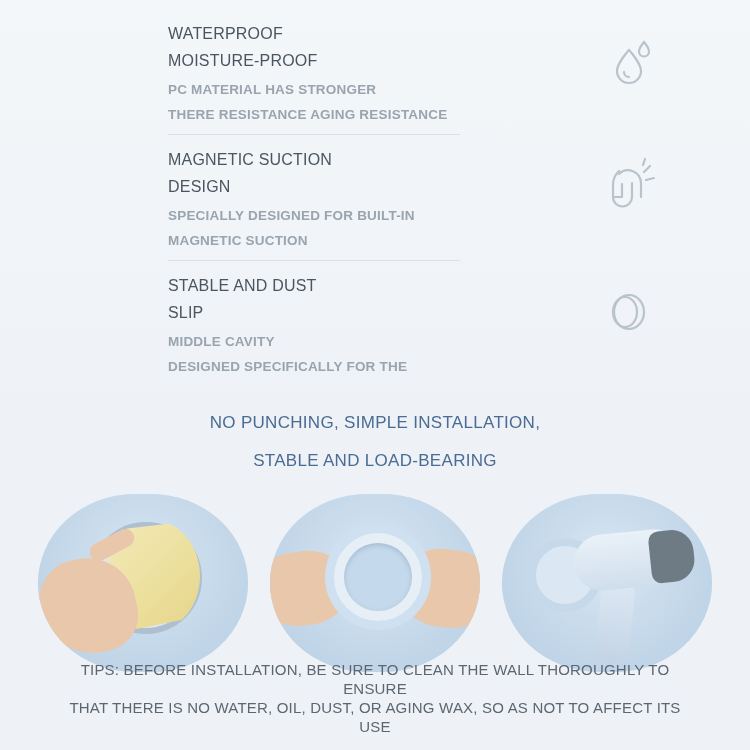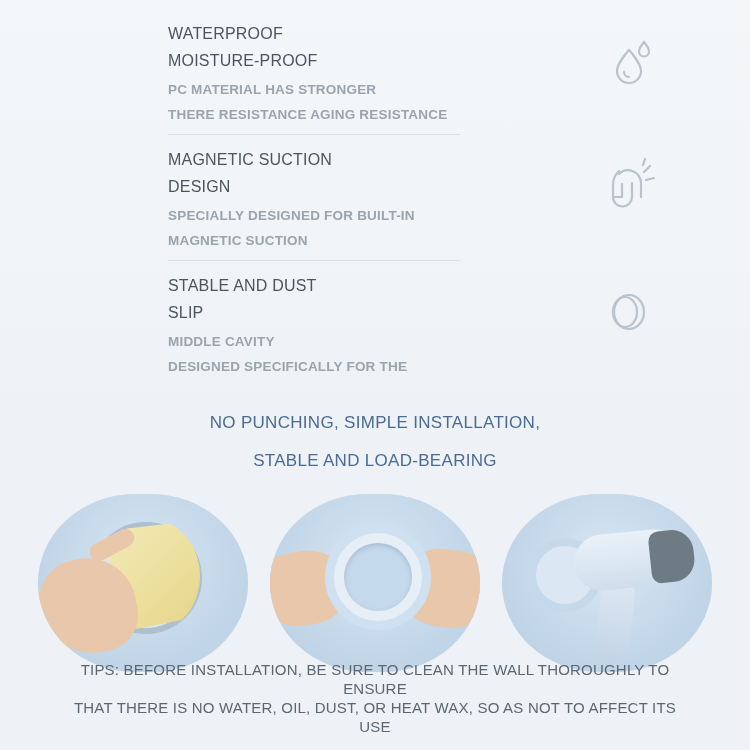--- a/index.html
+++ b/index.html
@@ -337,16 +337,16 @@
       <div class="p3-holder"></div>
       <div class="p3-handle"></div>
       <div class="p3-body"></div>
       <div class="p3-grill"></div>
     </div>
 
   </div>
 
   <div class="tips">
     <span>TIPS: BEFORE INSTALLATION, BE SURE TO CLEAN THE WALL THOROUGHLY TO ENSURE</span>
-    <span class="tips-line2">THAT THERE IS NO WATER, OIL, DUST, OR HEAT WAX, SO AS NOT TO AFFECT ITS USE</span>
+    <span class="tips-line2">THAT THERE IS NO WATER, OIL, DUST, OR AGING WAX, SO AS NOT TO AFFECT ITS USE</span>
   </div>
 
 </div>
 
 </body></html>

